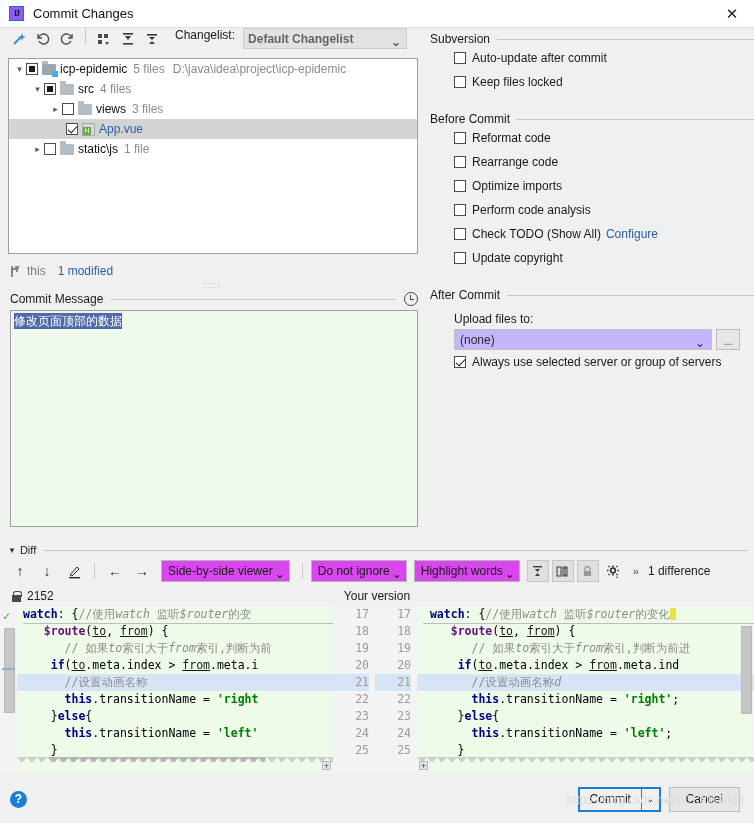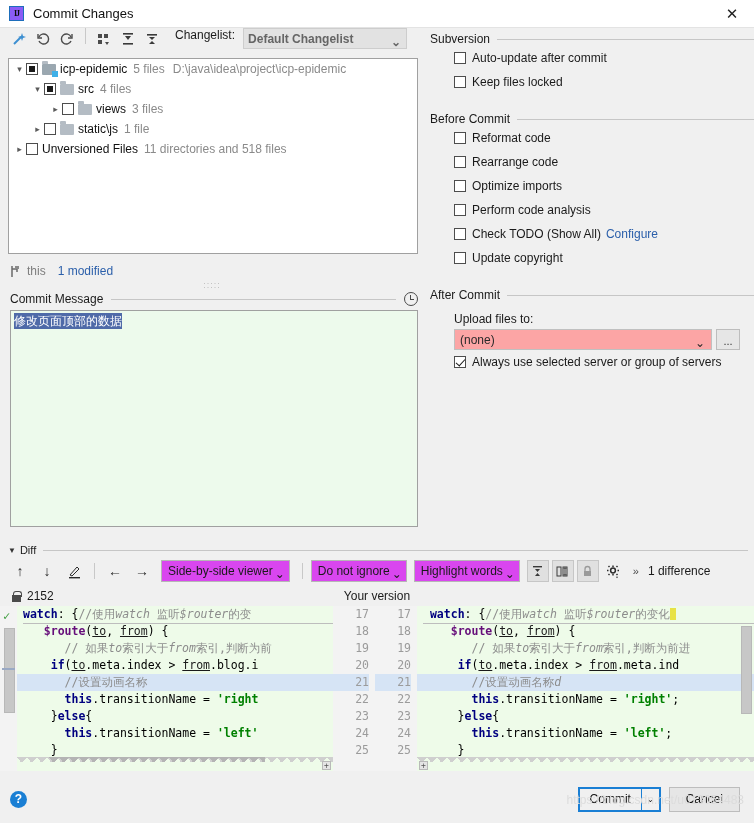--- a/index.html
+++ b/index.html
@@ -146,21 +146,21 @@
     margin-right:6px; flex:0 0 12px; position:relative;
   }
   .opt-cb.checked::after {
     content:""; position:absolute; left:3px; top:0px; width:4px; height:8px;
     border:solid #1a1a1a; border-width:0 1.6px 1.6px 0; transform:rotate(42deg);
   }
   .cfg-link { color:#2b5faa; margin-left:5px; cursor:pointer; }
   .upload-lbl { margin:10px 0 3px 24px; font-size:12px; }
   .upload-row { display:flex; align-items:center; margin-left:24px; gap:4px; }
   .upload-combo {
-    width:258px; height:21px; background:#fca5a5; border:1px solid #c0c0c0;
+    width:258px; height:21px; background:#c4b5fd; border:1px solid #c0c0c0;
     display:flex; align-items:center; padding:0 5px; font-size:12px; color:#2a2a2a;
     position:relative; cursor:pointer;
   }
   .upload-combo .arrow { position:absolute; right:6px; top:6px; }
   .dots-btn {
     width:24px; height:21px; background:#e6e6e6; border:1px solid #bdbdbd;
     display:flex; align-items:flex-end; justify-content:center; font-size:11px;
     color:#333; cursor:pointer; padding-bottom:2px;
   }
 
@@ -370,35 +370,34 @@
       </div>
 
       <div class="trow" style="padding-left:40px">
         <span class="chev closed"></span>
         <span class="cb"></span>
         <span class="folder"></span>
         <span class="tname">views</span>
         <span class="tmeta">3 files</span>
       </div>
 
+      <div class="trow sel" style="padding-left:57px">
+        <span class="cb checked"></span>
+        <span class="vue-ico"></span>
+        <span class="tname link">App.vue</span>
+      </div>
 
       <div class="trow" style="padding-left:22px">
         <span class="chev closed"></span>
         <span class="cb"></span>
         <span class="folder"></span>
         <span class="tname">static\js</span>
         <span class="tmeta">1 file</span>
       </div>
 
-      <div class="trow">
-        <span class="chev closed"></span>
-        <span class="cb"></span>
-        <span class="tname">Unversioned Files</span>
-        <span class="tmeta">11 directories and 518 files</span>
-      </div>
 
     </div>
 
     <div class="branch-row">
       <span class="branch-ico">
         <svg width="12" height="13" viewBox="0 0 12 13">
             <path d="M2 1 L2 12" stroke="#6a6a6a" stroke-width="1.5"></path>
             <path d="M2 4 L7 4 L7 7" stroke="#6a6a6a" stroke-width="1.5" fill="none"></path>
             <rect x="5" y="1" width="4" height="3" fill="#8a8a8a"></rect>
           </svg>
@@ -565,21 +564,21 @@
       <span class="mark-check">✓</span>
       <span class="scroll-thumb"></span>
       <span class="mark-dash"></span>
     </div>
 
     <div class="code-col code-left">
       <div class="sep-line"></div>
       <div class="code-line"><span class="kw">watch</span><span class="plain">: {</span><span class="cmt">//使用</span><span class="cmt-i">watch</span><span class="cmt"> 监听</span><span class="cmt-i">$router</span><span class="cmt">的变</span></div>
       <div class="code-line"><span class="plain">   </span><span class="var">$route</span><span class="plain">(</span><span class="und">to</span><span class="plain">, </span><span class="und">from</span><span class="plain">) {</span></div>
       <div class="code-line"><span class="cmt">      // 如果</span><span class="cmt-i">to</span><span class="cmt">索引大于</span><span class="cmt-i">from</span><span class="cmt">索引,判断为前</span></div>
-      <div class="code-line"><span class="plain">    </span><span class="kw">if</span><span class="plain">(</span><span class="und">to</span><span class="plain">.meta.index &gt; </span><span class="und">from</span><span class="plain">.blog.i</span></div>
+      <div class="code-line"><span class="plain">    </span><span class="kw">if</span><span class="plain">(</span><span class="und">to</span><span class="plain">.meta.index &gt; </span><span class="und">from</span><span class="plain">.meta.i</span></div>
       <div class="code-line hl"><span class="cmt">      //设置动画名称</span></div>
       <div class="code-line"><span class="plain">      </span><span class="kw">this</span><span class="plain">.transitionName = </span><span class="str">'right</span></div>
       <div class="code-line"><span class="plain">    }</span><span class="kw">else</span><span class="plain">{</span></div>
       <div class="code-line"><span class="plain">      </span><span class="kw">this</span><span class="plain">.transitionName = </span><span class="str">'left'</span></div>
       <div class="code-line"><span class="plain">    }</span></div>
       <div class="zig"></div>
       <div class="zig-dark"></div>
       <div class="hthumb-plus" style="right:2px">+</div>
     </div>
 

